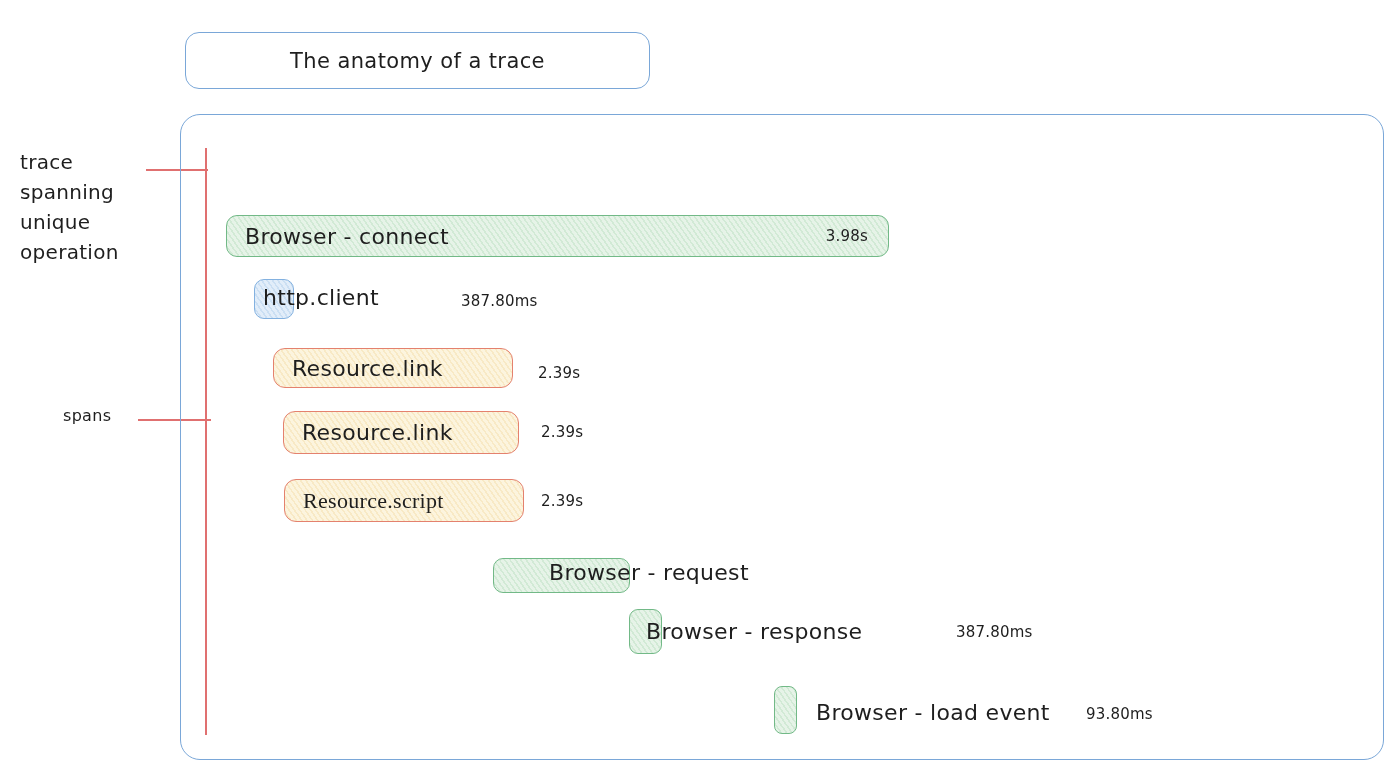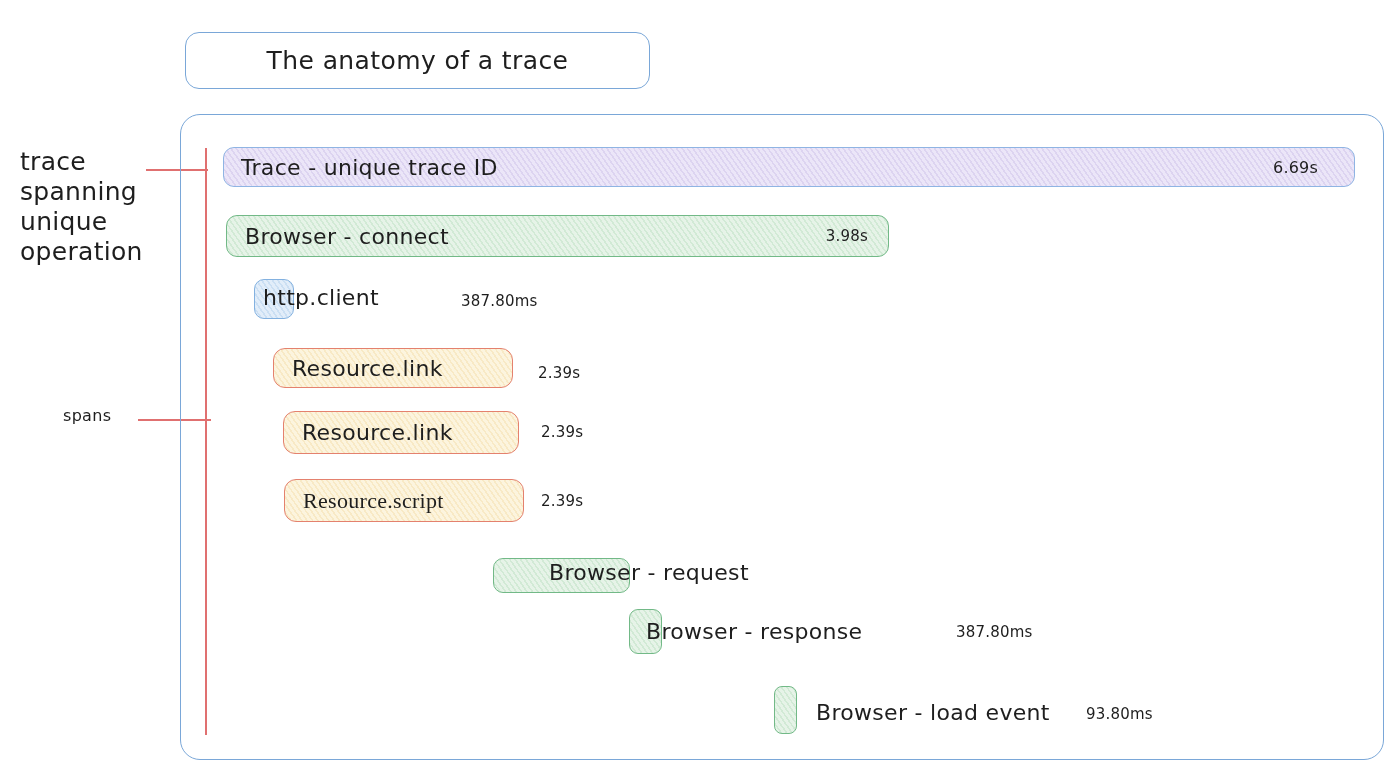--- a/index.html
+++ b/index.html
@@ -14,36 +14,36 @@
   }
 
   
   .title-box {
     position: absolute;
     left: 185px; top: 32px;
     width: 463px; height: 55px;
     border: 1.6px solid #7aa7d8;
     border-radius: 14px;
     display: flex; align-items: center; justify-content: center;
-    font-size: 25px;
+    font-size: 21px;
     letter-spacing: 0.4px;
   }
   .trace-frame {
     position: absolute;
     left: 180px; top: 114px;
     width: 1202px; height: 644px;
     border: 1.6px solid #7aa7d8;
     border-radius: 20px;
   }
 
   
   .ann-trace {
     position: absolute;
     left: 20px; top: 147px;
-    font-size: 25px; line-height: 30px;
+    font-size: 20px; line-height: 30px;
     letter-spacing: 0.3px;
   }
   .ann-spans {
     position: absolute;
     left: 63px; top: 406px;
     font-size: 16px;
     letter-spacing: 0.3px;
   }
   .red-line { position: absolute; background: #e07070; }
   .red-v { left: 205px; top: 148px; width: 2px; height: 587px; }
@@ -120,24 +120,20 @@
     <div>operation</div>
   </div>
   <div class="ann-spans">spans</div>
 
   <div class="red-line red-h-trace"></div>
   <div class="red-line red-h-spans"></div>
   <div class="red-line red-v"></div>
 
   <div class="trace-frame">
 
-    <div class="span-box fill-purple bar-trace">
-      <span class="span-label">Trace - unique trace ID</span>
-      <span class="span-duration">6.69s</span>
-    </div>
 
     <div class="span-box fill-green bar-connect">
       <span class="span-label">Browser - connect</span>
       <span class="span-duration">3.98s</span>
     </div>
 
     <div class="span-box fill-blue box-http"></div>
     <span class="span-label floating lbl-http">http.client</span>
     <span class="span-duration floating dur-http">387.80ms</span>
 

